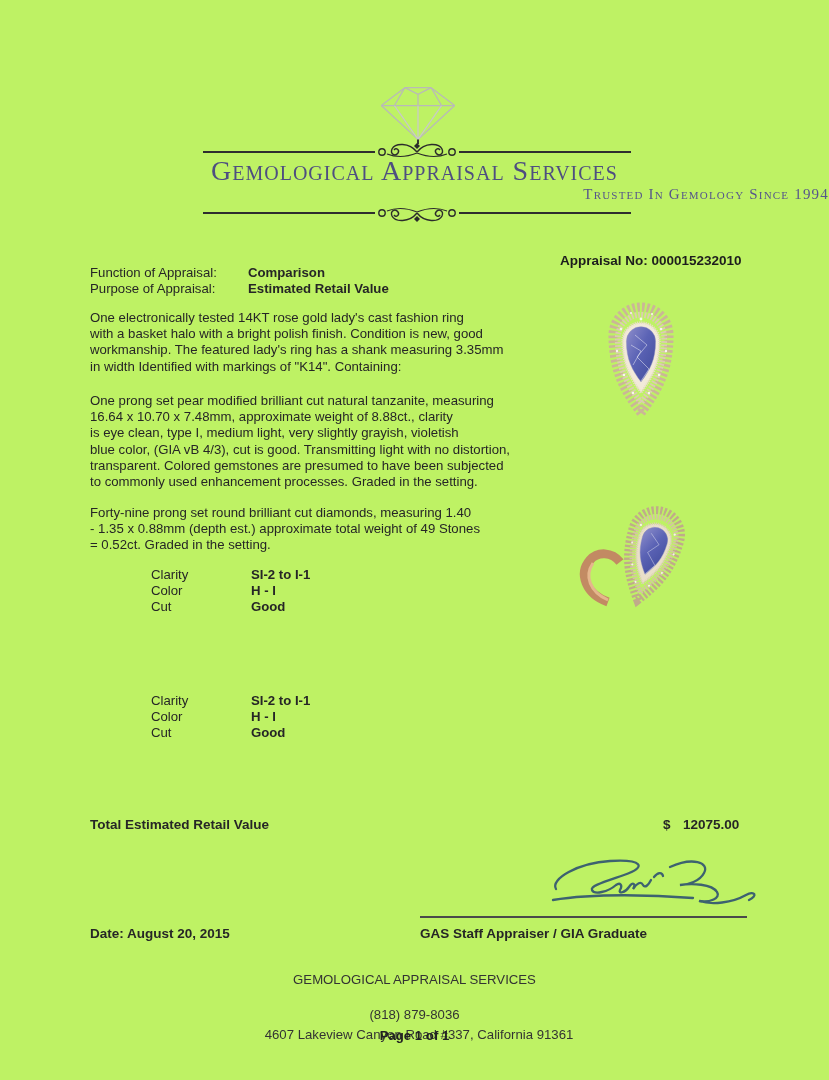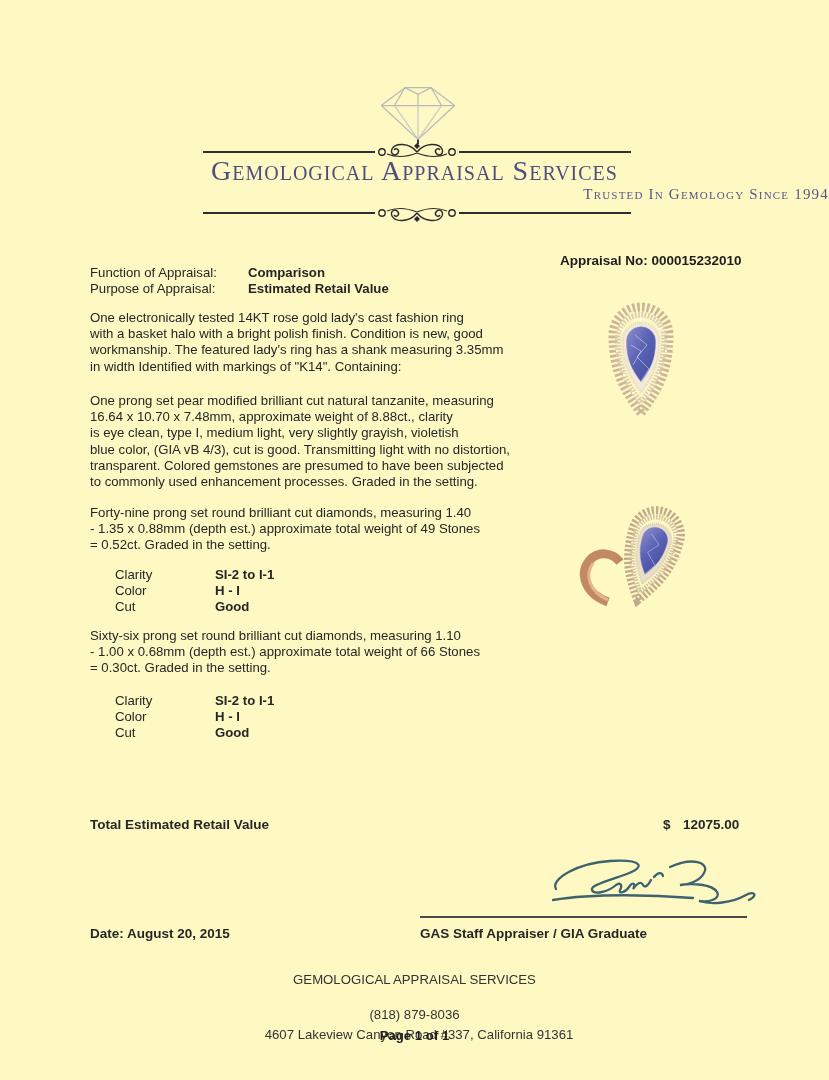--- a/index.html
+++ b/index.html
@@ -1,17 +1,17 @@
 <!DOCTYPE html>
 <html><head>
 <meta charset="utf-8">
 <style>
   html,body{margin:0;padding:0;background:#ffffff;}
   .page{
-    position:relative;width:829px;height:1080px;background:#fef9c3;overflow:hidden;
+    position:relative;width:829px;height:1080px;background:#bef264;overflow:hidden;
     font-family:"Liberation Sans","DejaVu Sans",sans-serif;color:#262626;
   }
   .abs{position:absolute;}
   
   .logo-diamond{left:374px;top:82px;width:88px;height:64px;}
   .divider{left:203px;width:428px;height:24px;display:flex;align-items:center;}
   .divider .rule{flex:1;height:2px;background:#2e2e2e;}
   .divider-top{top:140px;}
   .divider-bottom{top:201px;}
   .ornament{width:84px;height:24px;flex:0 0 auto;}
@@ -34,21 +34,21 @@
   
   .para{font-size:13.2px;line-height:16.2px;white-space:pre-line;width:500px;}
   .p1{left:90px;top:310px;}
   .p2{left:90px;top:393px;}
   .p3{left:90px;top:505px;}
   .p4{left:90px;top:628px;}
   .spec-table{left:115px;top:0;font-size:13.2px;line-height:16.2px;}
   .spec-table1{top:567px;}
   .spec-table2{top:693px;}
   .spec-row{display:flex;}
-  .spec-label{width:100px;}
+  .spec-label{width:100px;margin-left:36px;}
   .spec-value{font-weight:bold;}
   
   .totals{left:90px;top:754px;width:453px;font-size:13.2px;line-height:17.4px;}
   .totals-row{display:flex;justify-content:space-between;}
   .totals-value{font-weight:bold;text-align:right;min-width:80px;}
   .retail-label{left:90px;top:817px;font-size:13.5px;font-weight:bold;}
   .retail-currency{left:663px;top:817px;font-size:13.5px;font-weight:bold;}
   .retail-amount{left:683px;top:817px;width:62px;text-align:left;font-size:13.5px;font-weight:bold;}
   
   .sig-svg{left:550px;top:855px;width:220px;height:60px;}
@@ -151,23 +151,20 @@
     <div class="spec-row">
       <span class="spec-label">Color</span>
       <span class="spec-value">H - I</span>
     </div>
     <div class="spec-row">
       <span class="spec-label">Cut</span>
       <span class="spec-value">Good</span>
     </div>
   </div>
 
-  <div class="abs para p4">Sixty-six prong set round brilliant cut diamonds, measuring 1.10
-- 1.00 x 0.68mm (depth est.) approximate total weight of 66 Stones
-= 0.30ct. Graded in the setting.</div>
 
   <div class="abs spec-table spec-table2">
     <div class="spec-row">
       <span class="spec-label">Clarity</span>
       <span class="spec-value">SI-2 to I-1</span>
     </div>
     <div class="spec-row">
       <span class="spec-label">Color</span>
       <span class="spec-value">H - I</span>
     </div>

